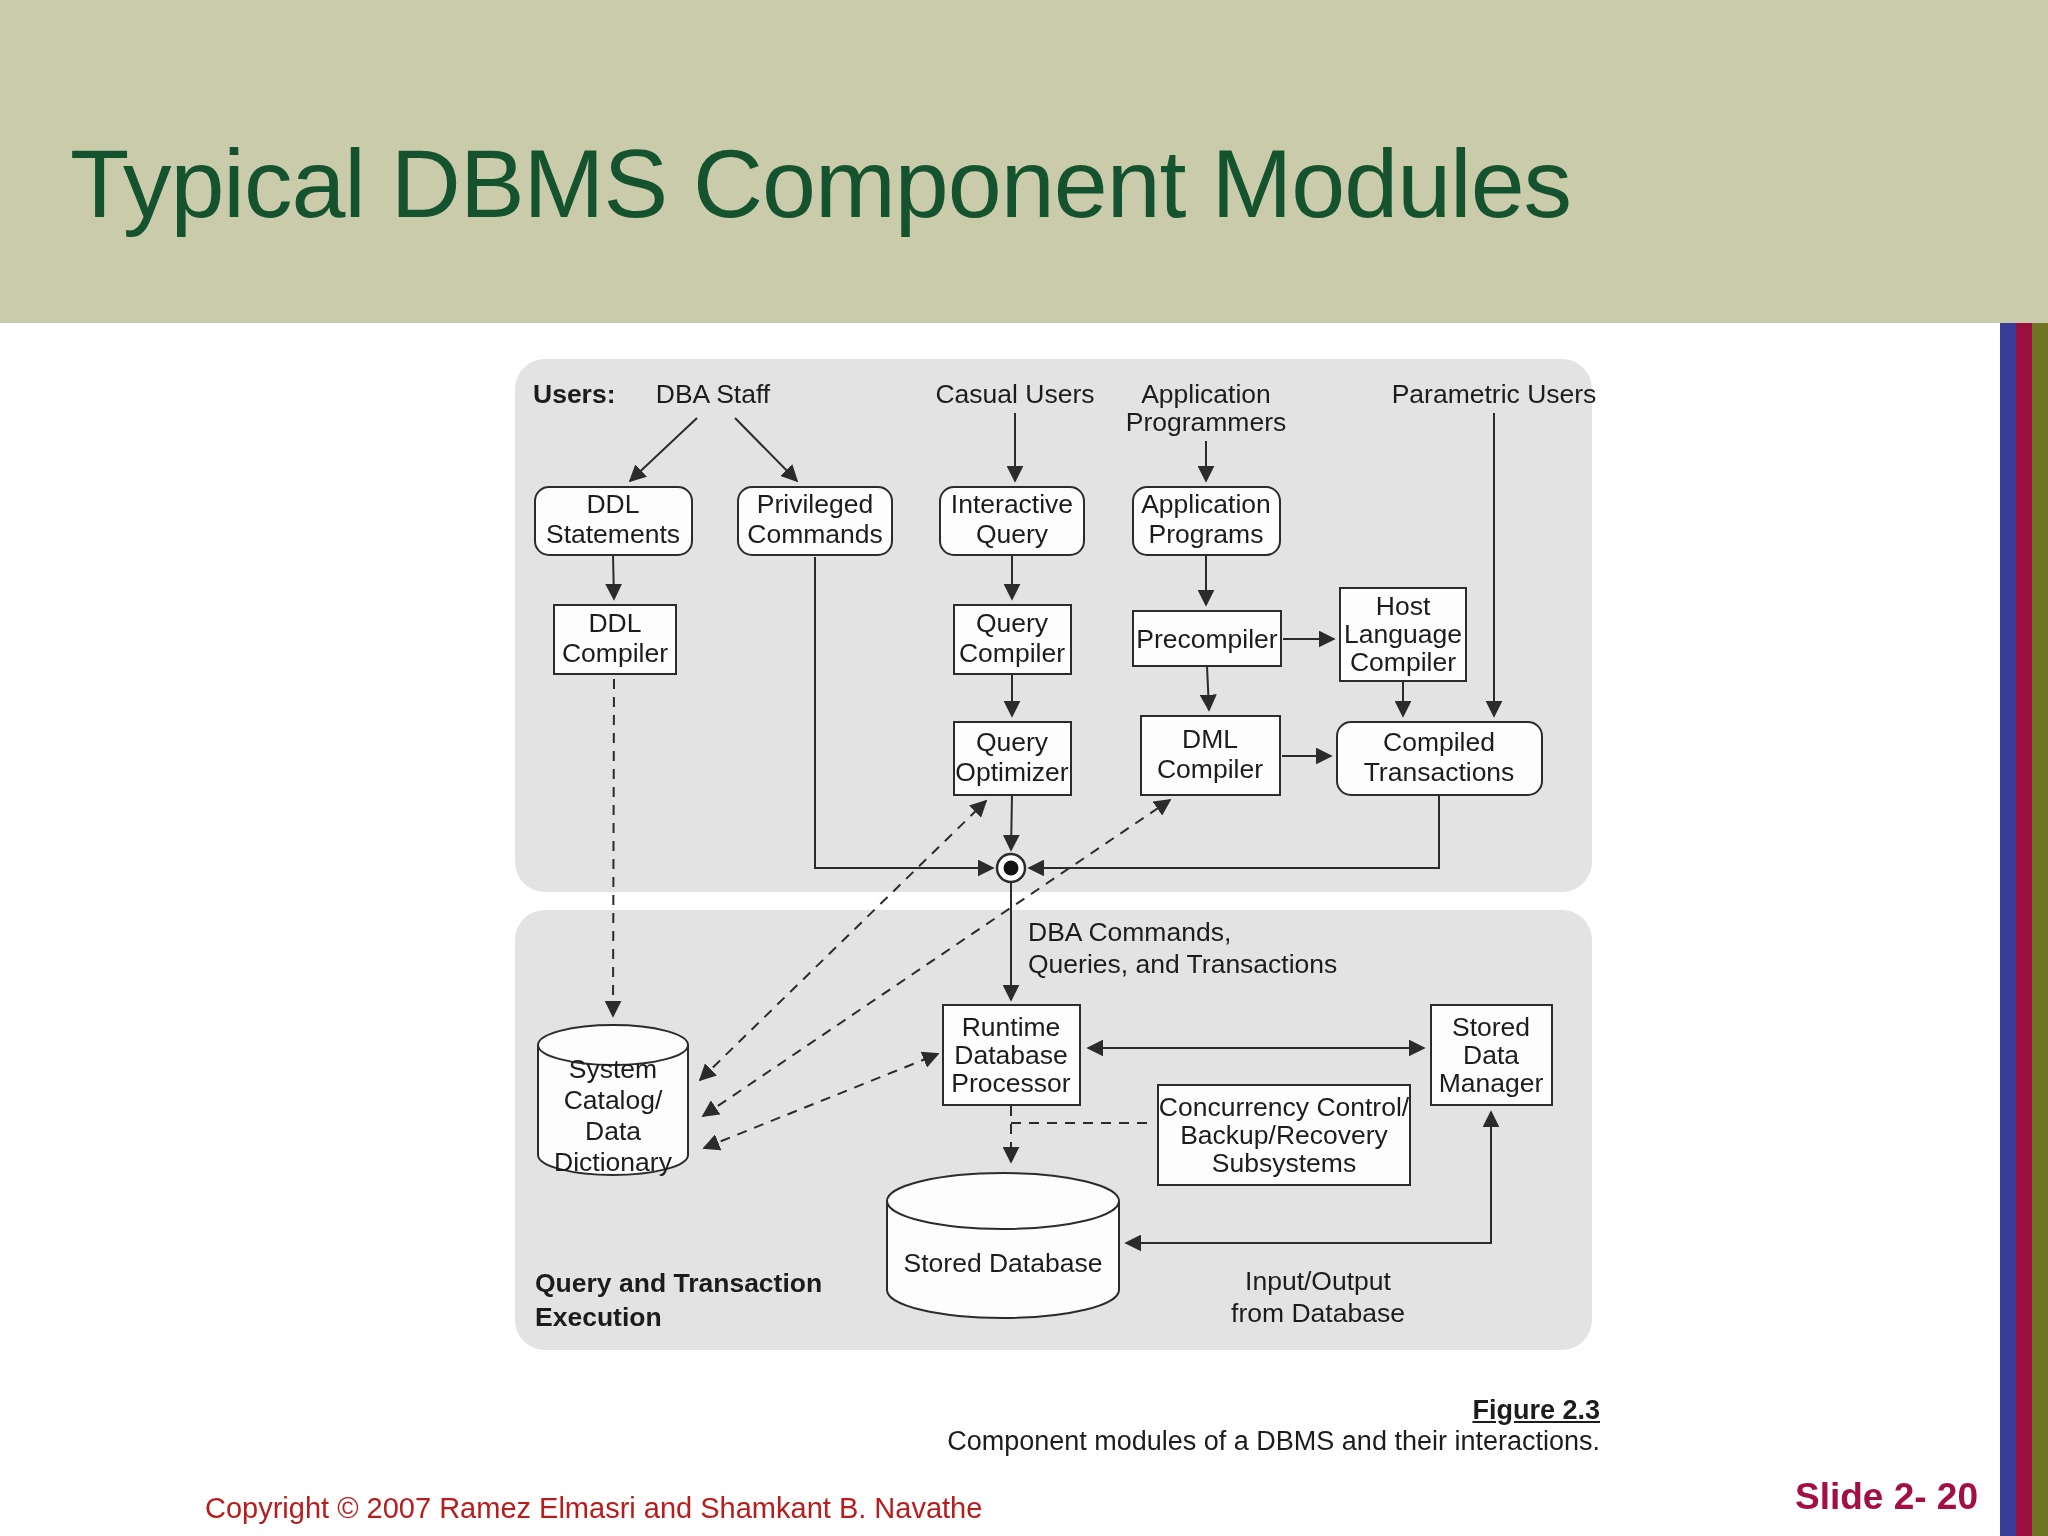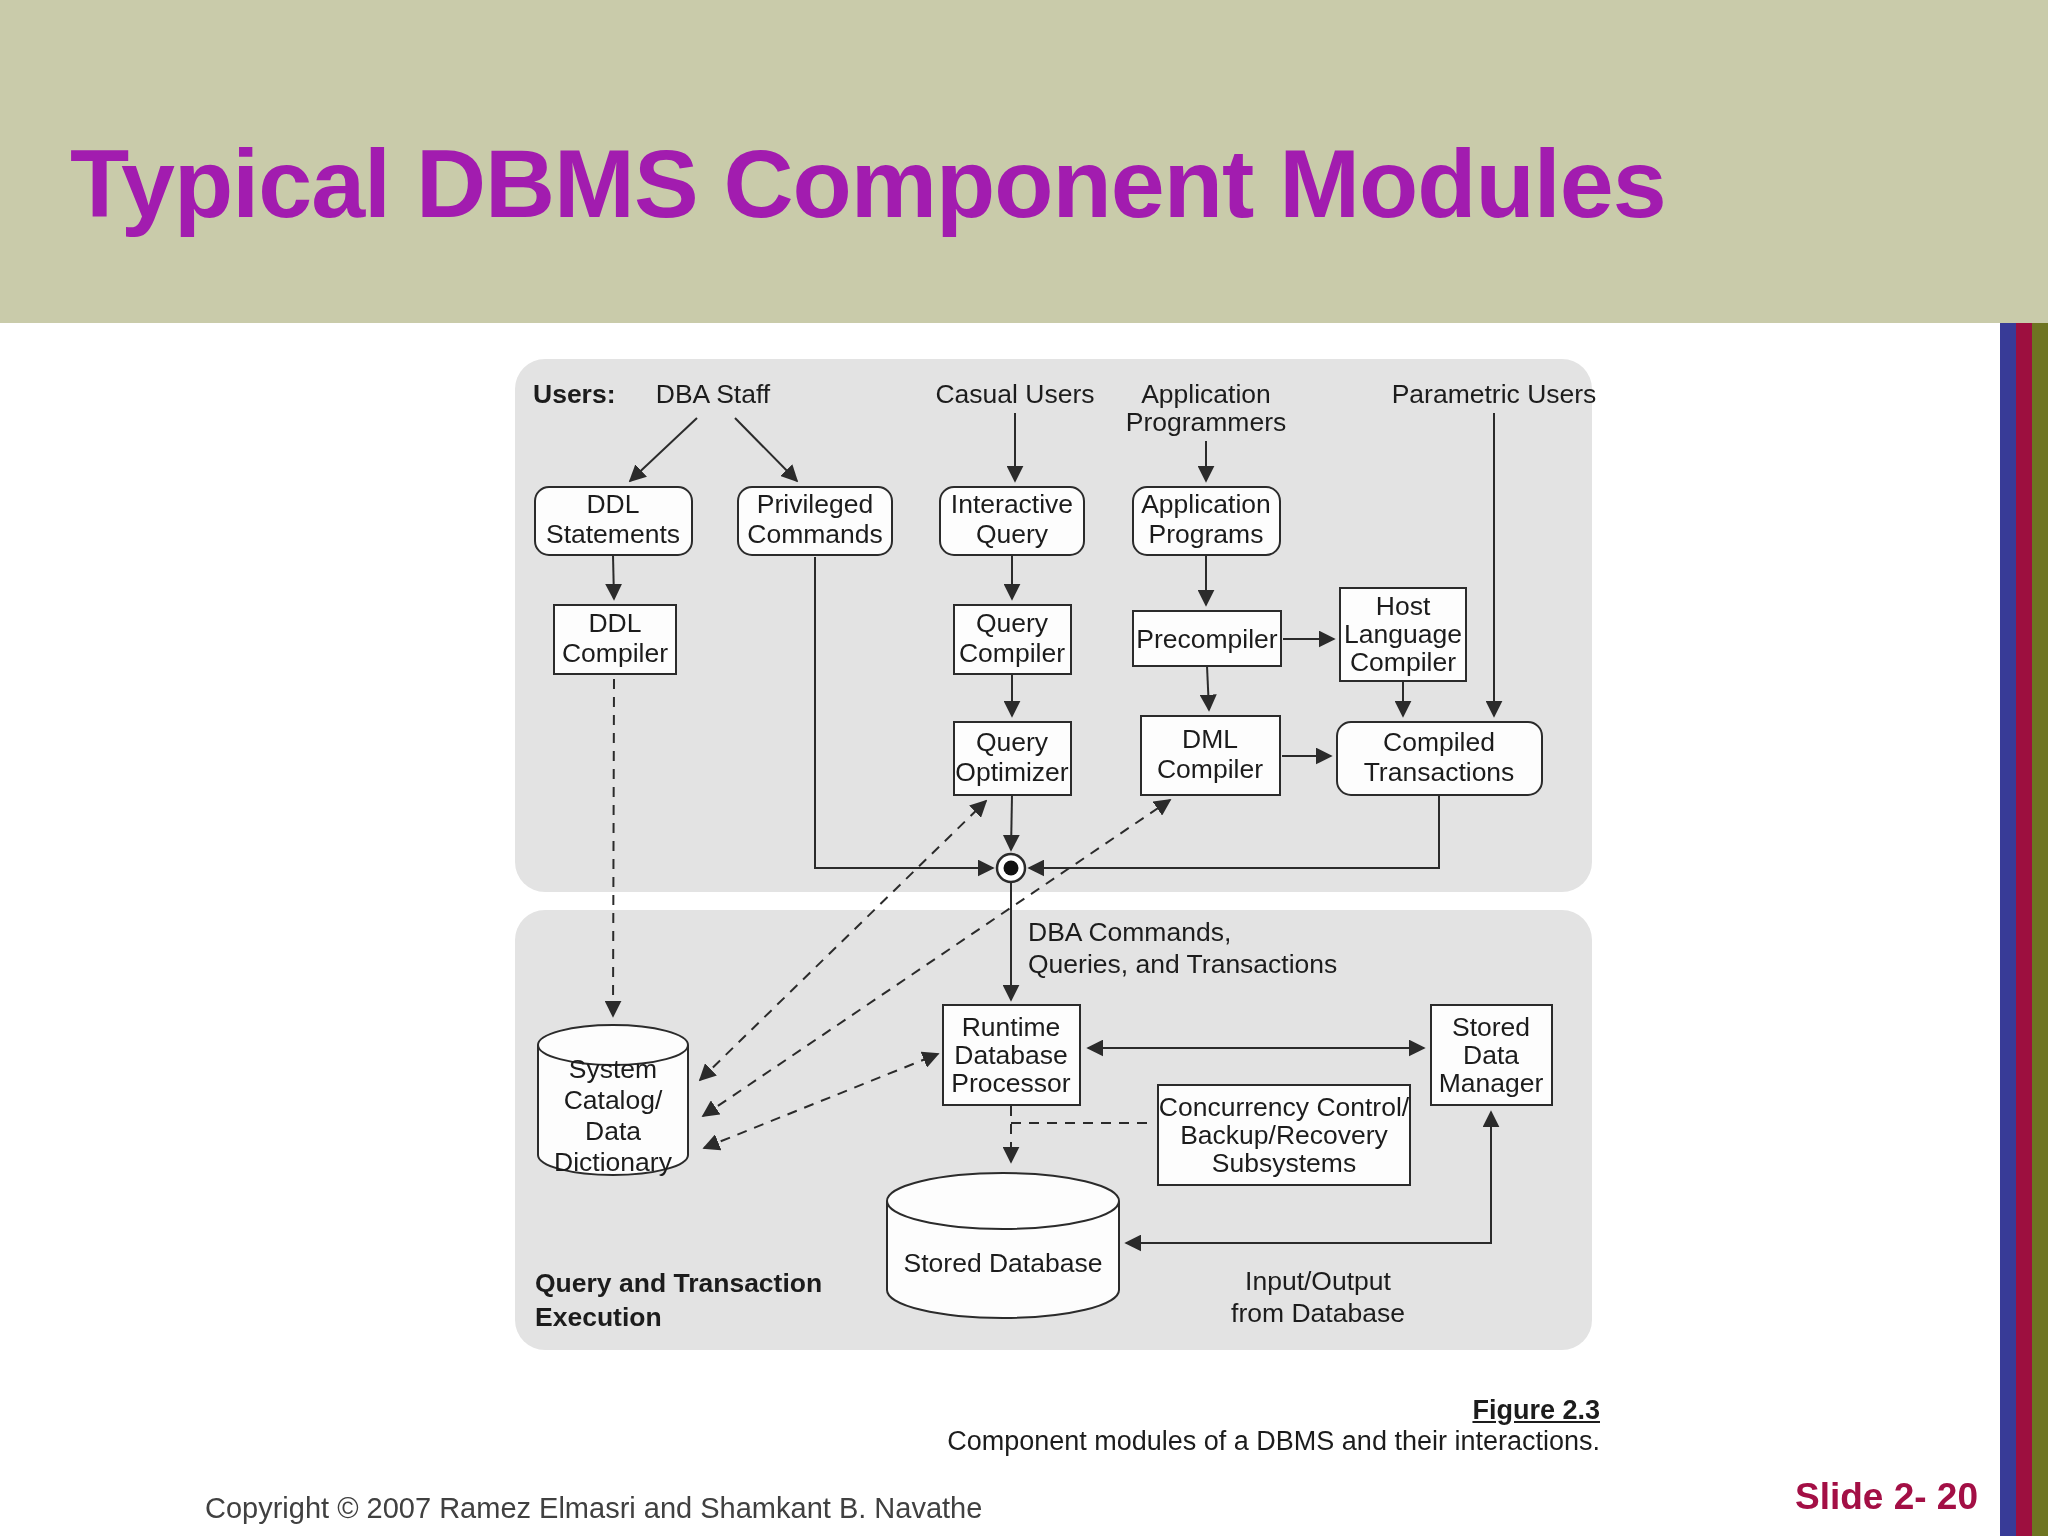--- a/index.html
+++ b/index.html
@@ -1,37 +1,37 @@
 <!DOCTYPE html>
 <html><head>
 <meta charset="utf-8">
 <style>
   html,body{margin:0;padding:0;background:#888;}
   .slide{position:relative;width:2048px;height:1536px;background:#ffffff;overflow:hidden;
          font-family:"Liberation Sans",sans-serif;}
   .band{position:absolute;left:0;top:0;width:2048px;height:323px;background:#c9cbaa;}
   .slide-title{position:absolute;left:70px;top:128px;width:1900px;
-               font-size:97px;font-weight:bold;color:#a21caf;letter-spacing:-1px;margin:0;}
+               font-size:97px;font-weight:normal;color:#14532d;letter-spacing:-1px;margin:0;}
   .stripe{position:absolute;top:323px;height:1213px;}
   .stripe.blue{left:2000px;width:16px;background:#383b97;}
   .stripe.crimson{left:2016px;width:16px;background:#9d0f3f;}
   .stripe.olive{left:2032px;width:16px;background:#6e7422;}
   svg.diagram{position:absolute;left:0;top:0;}
   .panel{fill:#e3e3e3;stroke:none;}
   .box{fill:#fdfdfd;stroke:#2b2b2b;stroke-width:2;}
   .ln{stroke:#2b2b2b;stroke-width:2;fill:none;}
   .dash{stroke-dasharray:10 8;}
   text{fill:#1c1c1c;font-family:"Liberation Sans",sans-serif;font-size:26.5px;}
   .tc{text-anchor:middle;}
   .tb{font-weight:bold;}
   .figure-label{position:absolute;top:1395px;right:448px;width:800px;text-align:right;
                 font-size:27px;font-weight:bold;color:#1c1c1c;text-decoration:underline;}
   .figure-caption{position:absolute;top:1426px;right:448px;width:900px;text-align:right;
                   font-size:27px;color:#1c1c1c;}
-  .copyright{position:absolute;left:205px;top:1492px;font-size:29px;color:#404040;}
+  .copyright{position:absolute;left:205px;top:1492px;font-size:29px;color:#b91c1c;}
   .slide-number{position:absolute;right:70px;top:1476px;font-size:37px;font-weight:bold;color:#a30f45;}
 </style>
 </head>
 <body>
 
 <div class="slide">
 
   <div class="band"></div>
   <h1 class="slide-title">Typical DBMS Component Modules</h1>
 

